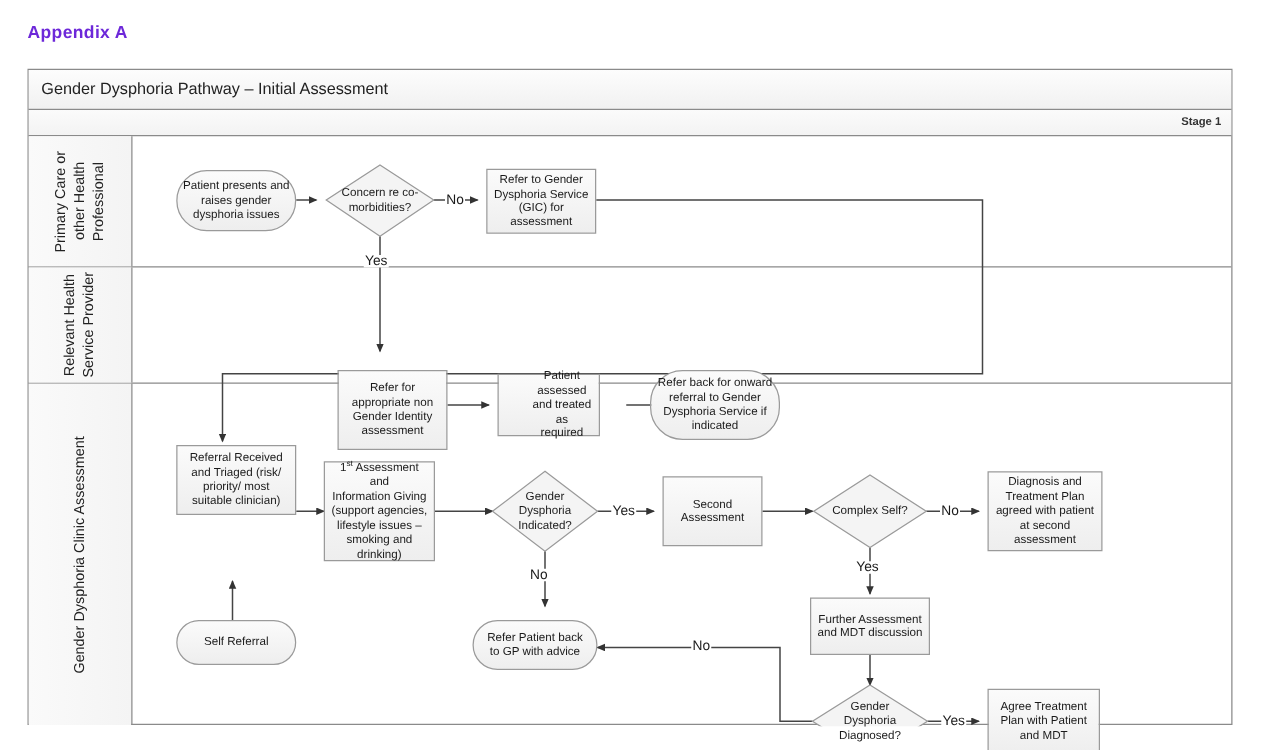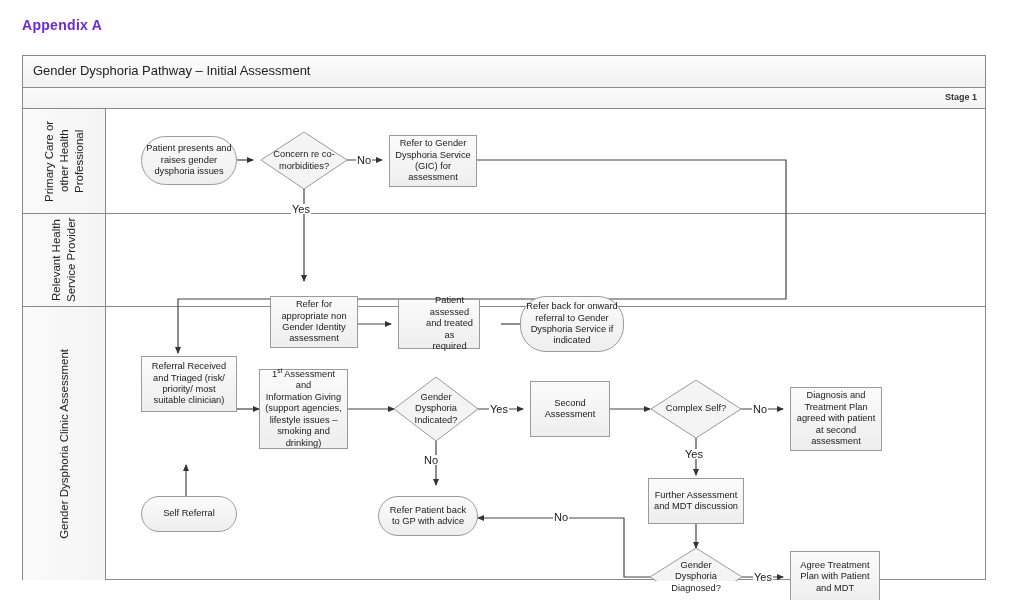--- a/index.html
+++ b/index.html
@@ -224,21 +224,21 @@
     <div class="node decision" style="left:238px;top:76px;width:86px;height:57px;">
       <div class="dlabel">
         <span>Concern re co-</span><br>
         <span>morbidities?</span>
       </div>
     </div>
 
     <div class="edge-label" style="left:333px;top:99px;">No</div>
     <div class="edge-label" style="left:268px;top:148px;">Yes</div>
 
-    <div class="node process" style="left:247px;top:240px;width:88px;height:52px;">
+    <div class="node process" style="left:247px;top:240px;width:88px;height:64px;">
       <div>
         <span>Refer for</span><br>
         <span>appropriate non</span><br>
         <span>Gender Identity</span><br>
         <span>assessment</span>
       </div>
     </div>
 
     <div class="node process" style="left:375px;top:243px;width:82px;height:50px;padding-left:24px;">
       <div>
@@ -297,21 +297,21 @@
     </div>
 
     <div class="node process" style="left:507px;top:325px;width:80px;height:56px;">
       <div><span>Second Assessment</span></div>
     </div>
 
     <div class="node decision" style="left:628px;top:324px;width:90px;height:58px;">
       <div class="dlabel"><span>Complex Self?</span></div>
     </div>
 
-    <div class="node process" style="left:767px;top:331px;width:92px;height:64px;">
+    <div class="node process" style="left:767px;top:321px;width:92px;height:64px;">
       <div>
         <span>Diagnosis and</span><br>
         <span>Treatment Plan</span><br>
         <span>agreed with patient</span><br>
         <span>at second</span><br>
         <span>assessment</span>
       </div>
     </div>
 
     <div class="node process" style="left:625px;top:422px;width:96px;height:46px;">

